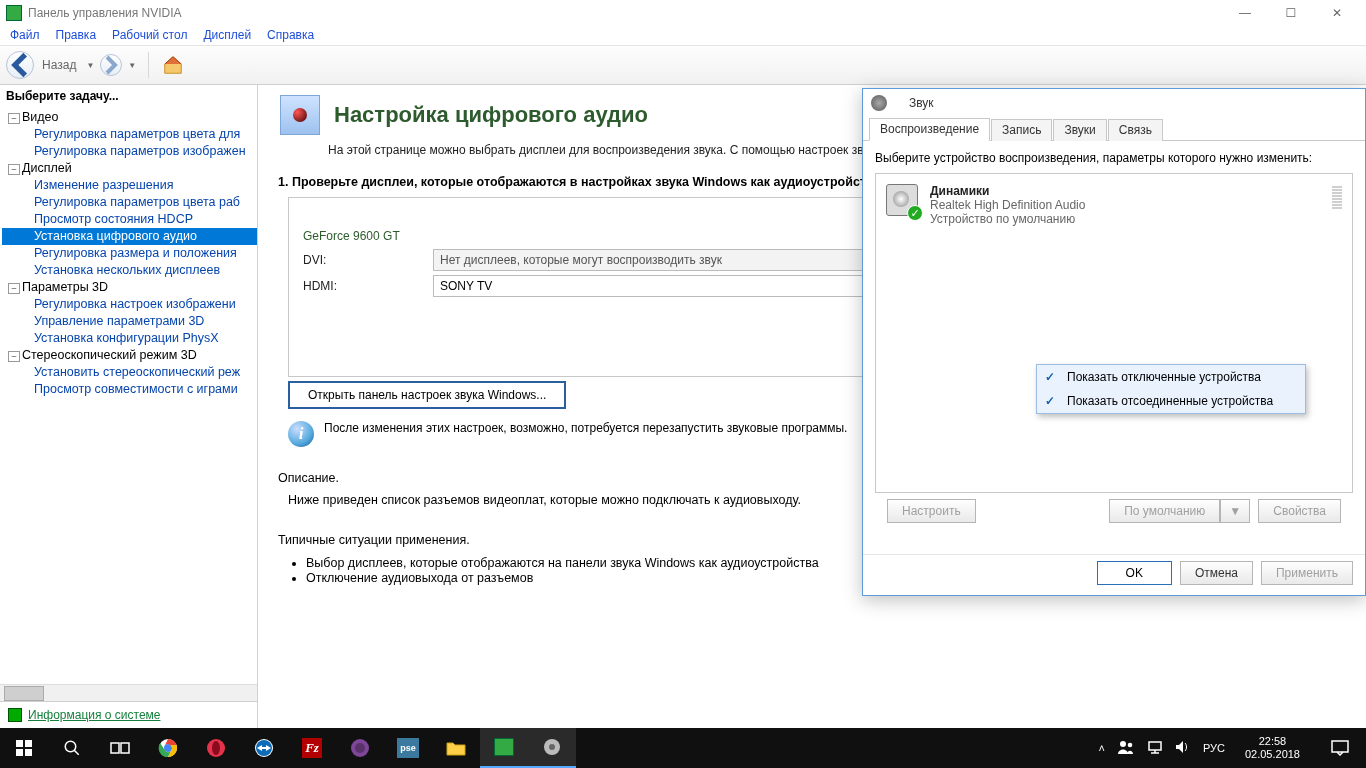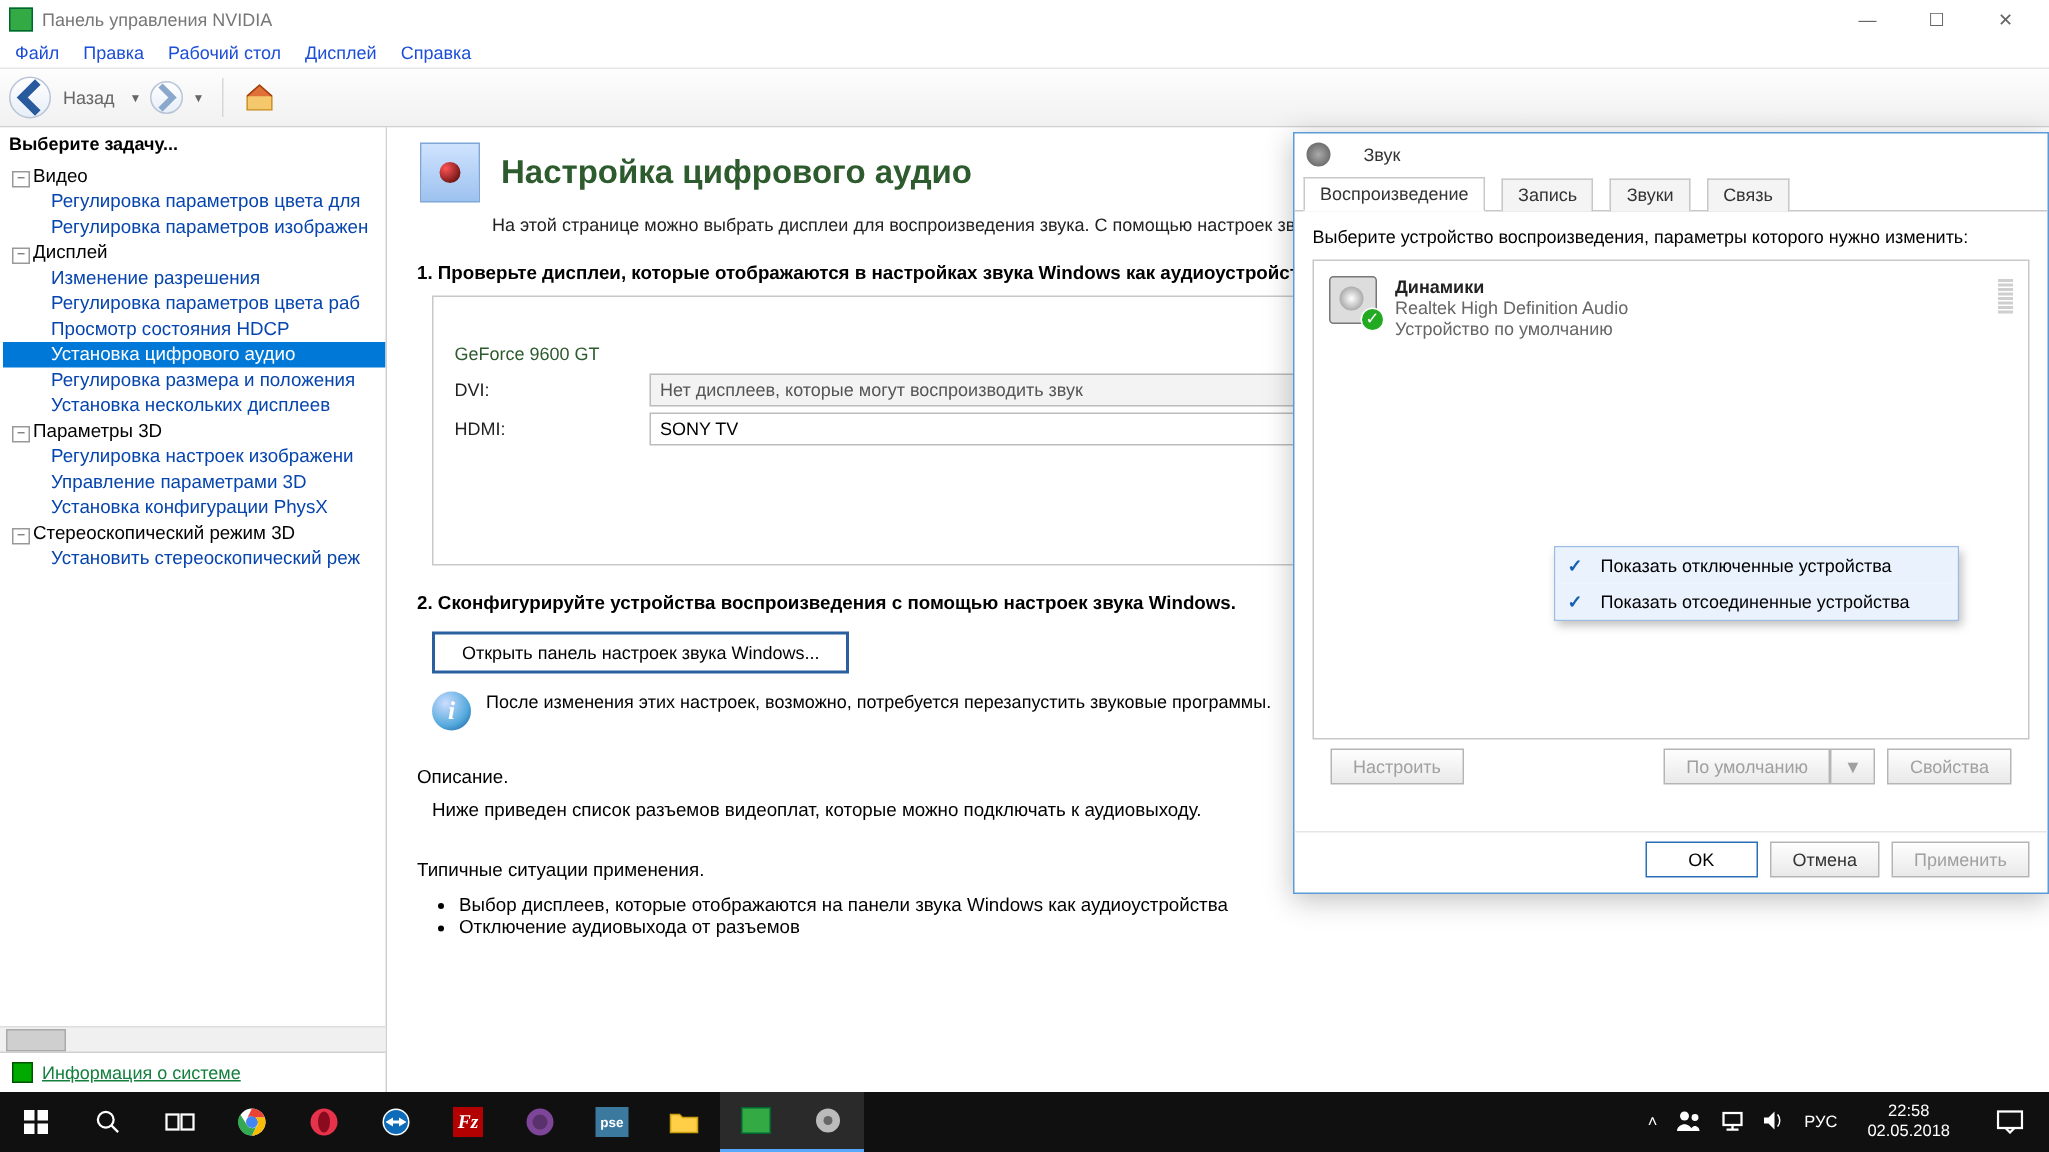--- a/index.html
+++ b/index.html
@@ -64,21 +64,21 @@
 
   .desc-h { padding:16px 20px 4px 20px; font-size:12.5px;}
   .desc-b { padding:4px 30px; font-size:12.5px;}
   ul.bul { padding:4px 30px 0 48px; font-size:12.5px;}
   ul.bul li{ list-style:disc; margin:1px 0;}
 
   
   .dlg { position:absolute; left:862px; top:88px; width:504px; height:508px; background:#fff; border:1px solid #5a9bd8; box-shadow:0 4px 18px rgba(0,0,0,.25); display:flex; flex-direction:column; font-size:12px;}
   .dlg-title { height:28px; display:flex; align-items:center; gap:22px; padding:0 8px; color:#333;}
   .dlg-title .spk{ width:16px; height:16px; border-radius:50%; background:radial-gradient(circle,#aaa,#555); }
-  .tabs { display:flex; align-items:flex-end; padding:0 6px; border-bottom:1px solid #c8c8c8; gap:12px; height:24px;}
+  .tabs { display:flex; align-items:flex-end; padding:0 6px; border-bottom:1px solid #c8c8c8; gap:2px; height:24px;}
   .tab { padding:3px 10px 4px 10px; border:1px solid #c8c8c8; border-bottom:none; background:#f4f4f4; color:#333; position:relative; top:1px; margin-right:-1px;}
   .tab.active { background:#fff; border-bottom:1px solid #fff;}
   .dlg-body { padding:10px 12px; flex:1; position:relative;}
   .hint { margin-bottom:8px;}
   .devlist { border:1px solid #c8c8c8; height:320px; background:#fff; position:relative; padding:6px 4px;}
   .dev { display:flex; gap:10px; padding:4px 6px;}
   .dev .dicon{ width:34px; height:34px; position:relative;}
   .dev .dicon .box{ width:32px; height:32px; border:1px solid #777; background:#ddd; border-radius:3px;}
   .dev .dicon .ring{ position:absolute; left:7px; top:7px; width:16px; height:16px; border-radius:50%; background:radial-gradient(circle,#fff,#888);}
   .dev .dicon .chk { position:absolute; right:-3px; bottom:-3px; width:16px; height:16px; border-radius:50%; background:#2a2; border:1px solid #fff; color:#fff; font-size:11px; line-height:14px; text-align:center;}
@@ -166,20 +166,21 @@
       <div class="treeitem">Регулировка размера и положения</div>
       <div class="treeitem">Установка нескольких дисплеев</div>
 
       <div class="treegrp"><span class="toggler">−</span><span>Параметры 3D</span></div>
       <div class="treeitem">Регулировка настроек изображени</div>
       <div class="treeitem">Управление параметрами 3D</div>
       <div class="treeitem">Установка конфигурации PhysX</div>
 
       <div class="treegrp"><span class="toggler">−</span><span>Стереоскопический режим 3D</span></div>
       <div class="treeitem">Установить стереоскопический реж</div>
+      <div class="treeitem">Просмотр совместимости с играми</div>
     </div>
     <div class="hscroll">
         <div class="thumb"></div>
       </div>
     <div class="sysinfo">
       <span class="ii"></span>
       <a href="#">Информация о системе</a>
     </div>
   </div>
 
@@ -205,21 +206,20 @@
         </div>
         <div class="row">
           <div class="lab">HDMI:</div>
           <div class="sel-box active">
             <span>SONY TV</span>
             <span class="chev">▾</span>
           </div>
         </div>
       </div>
 
-      <div class="section-h">2. Сконфигурируйте устройства воспроизведения с помощью настроек звука Windows.</div>
       <button class="open-btn">Открыть панель настроек звука Windows...</button>
 
       <div class="inforow">
         <div class="info-i">i</div>
         <div>После изменения этих настроек, возможно, потребуется перезапустить звуковые программы.</div>
       </div>
 
       <div class="desc-h">Описание.</div>
       <div class="desc-b">Ниже приведен список разъемов видеоплат, которые можно подключать к аудиовыходу.</div>
 

